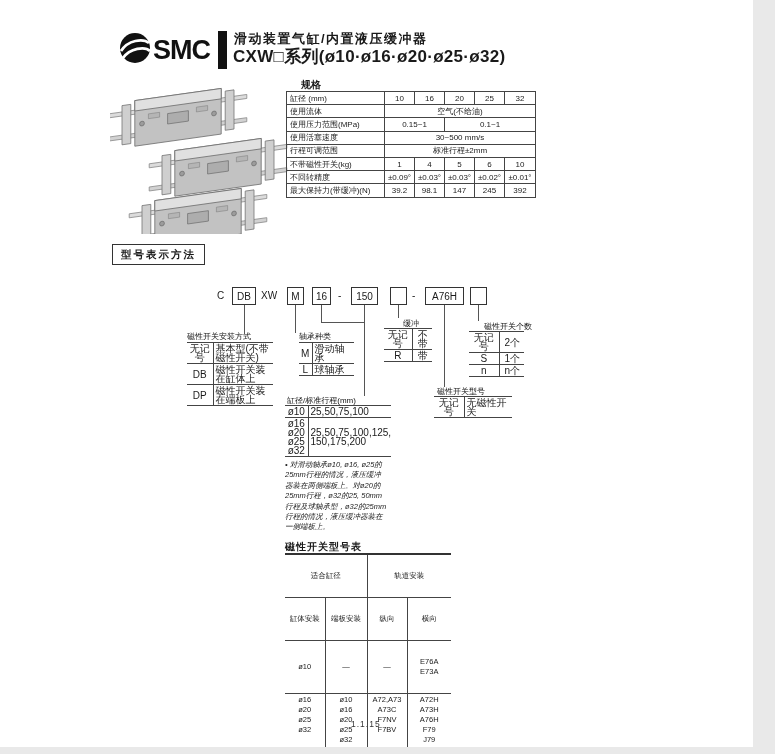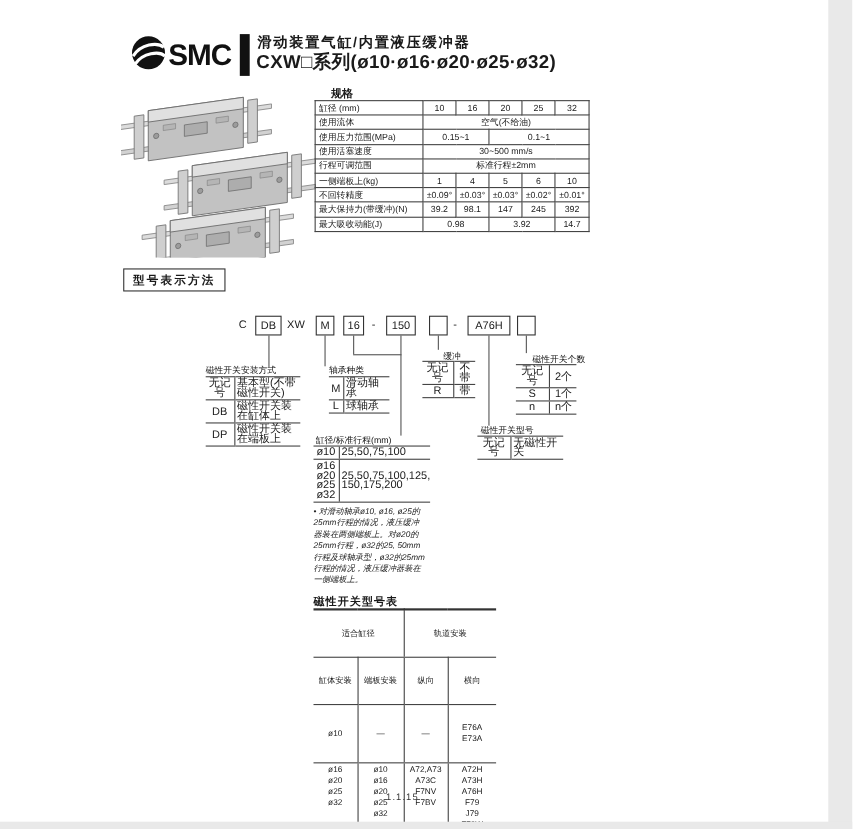--- a/index.html
+++ b/index.html
@@ -130,21 +130,21 @@
   </tr>
   <tr>
     <td class="lbl">使用活塞速度</td>
     <td colspan="5">30~500 mm/s</td>
   </tr>
   <tr>
     <td class="lbl">行程可调范围</td>
     <td colspan="5">标准行程±2mm</td>
   </tr>
   <tr>
-    <td class="lbl">一侧端板上(kg)</td>
+    <td class="lbl">不带磁性开关(kg)</td>
     <td>1</td>
     <td>4</td>
     <td>5</td>
     <td>6</td>
     <td>10</td>
   </tr>
   <tr>
     <td class="lbl">不回转精度</td>
     <td>±0.09°</td>
     <td>±0.03°</td>
@@ -152,26 +152,20 @@
     <td>±0.02°</td>
     <td>±0.01°</td>
   </tr>
   <tr>
     <td class="lbl">最大保持力(带缓冲)(N)</td>
     <td>39.2</td>
     <td>98.1</td>
     <td>147</td>
     <td>245</td>
     <td>392</td>
-  </tr>
-  <tr>
-    <td class="lbl">最大吸收动能(J)</td>
-    <td colspan="2">0.98</td>
-    <td colspan="2">3.92</td>
-    <td>14.7</td>
   </tr>
 </tbody>
   </table>
 
 <div class="model-box-label">型号表示方法</div>
 
 <div class="mplain" style="left:217px;">C</div>
 <div class="mtok box" style="left:232px; width:24px;">DB</div>
 <div class="mplain" style="left:261px;">XW</div>
 <div class="mtok box" style="left:287px; width:17px;">M</div>

